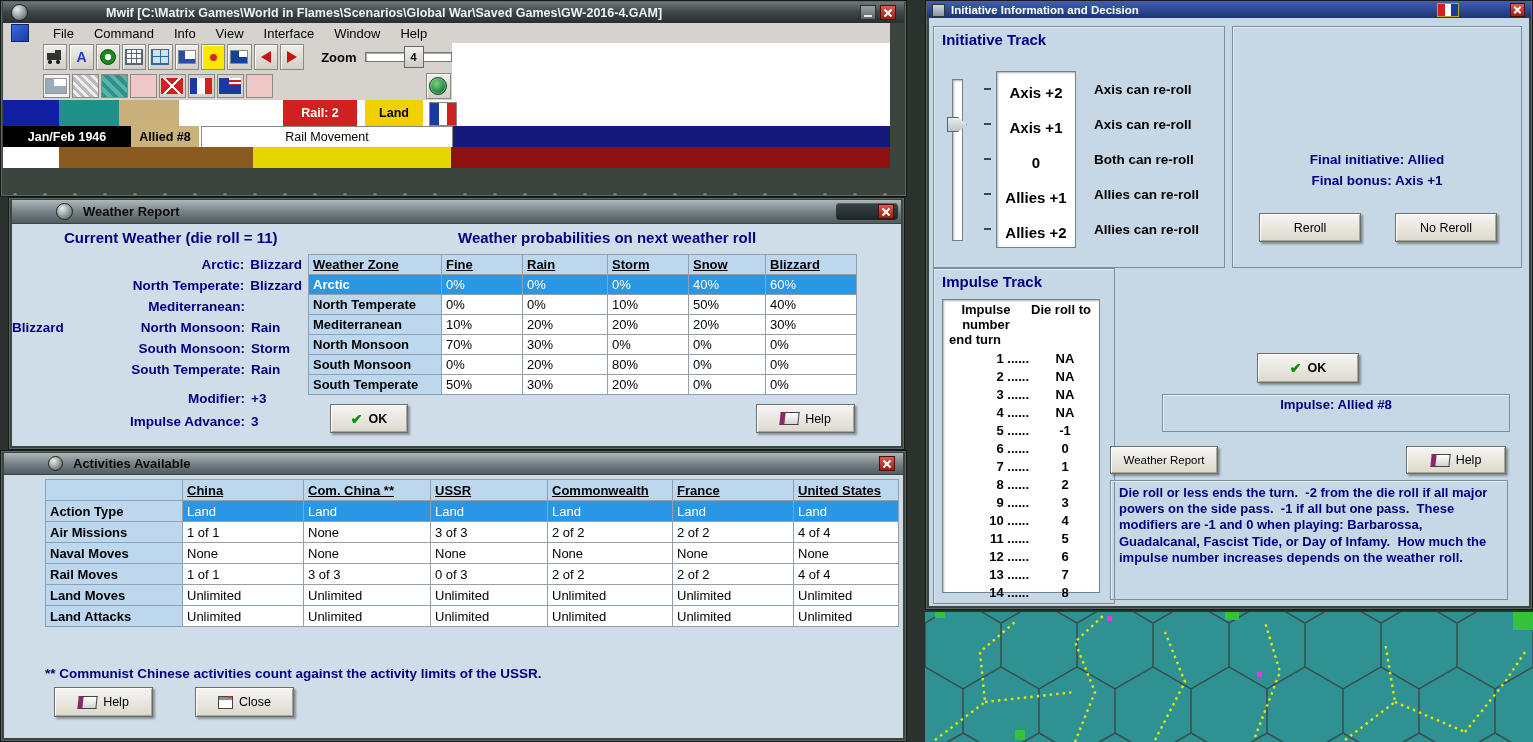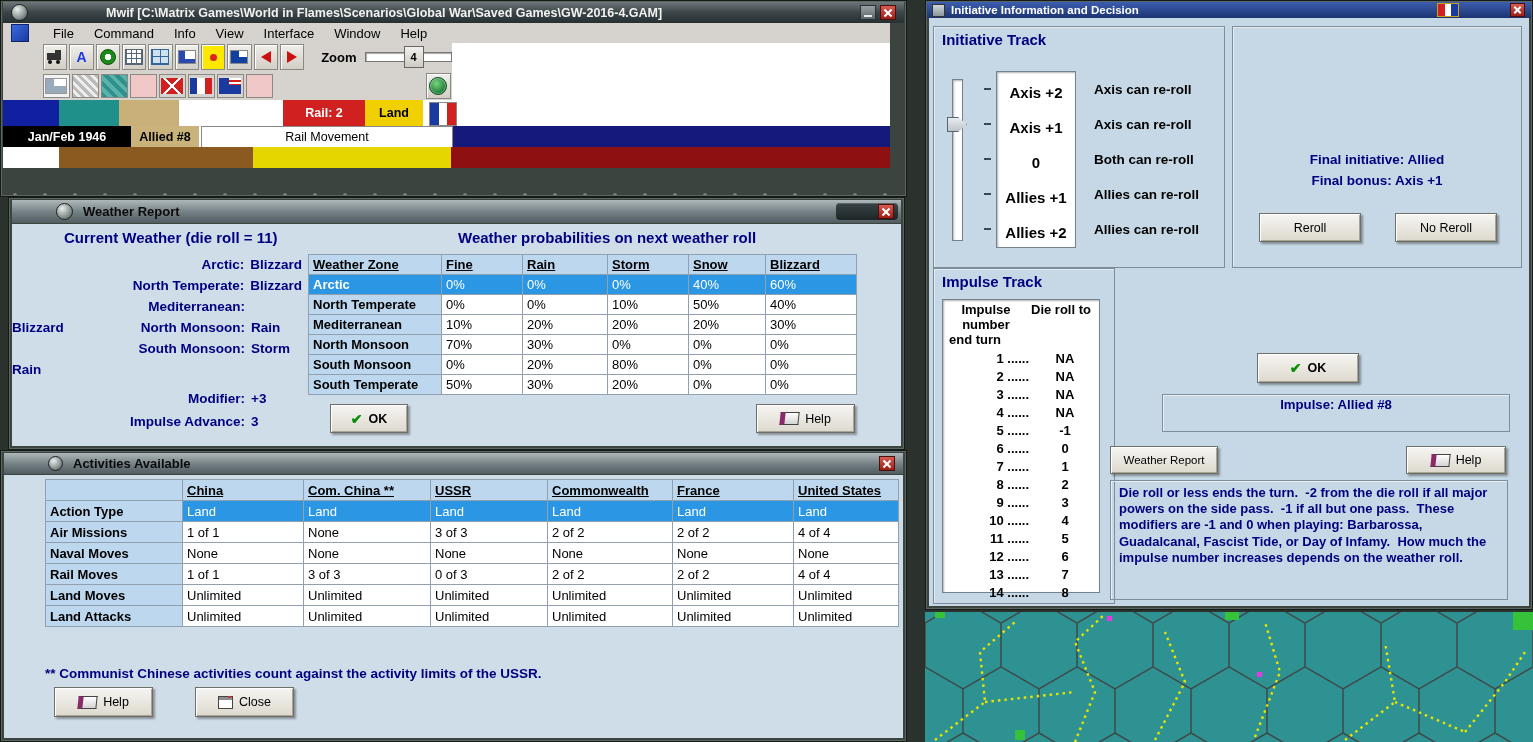--- a/index.html
+++ b/index.html
@@ -164,21 +164,21 @@
         </span>
     <span class="tbbtn" style="margin-left:152px;">
           <span style="width:16px;height:16px;border-radius:50%;background:radial-gradient(circle at 40% 35%,#7ad67a,#1a7a3a 70%);border:1px solid #0a4a1a;box-shadow:inset 0 0 0 1px rgba(255,255,255,.4);"></span>
         </span>
   </div>
 
   <div style="position:absolute;left:3px;top:100px;width:887px;height:26px;background:#fff;">
     <span class="seg" style="left:0;top:0;width:56px;height:26px;background:#1020a0;"></span>
     <span class="seg" style="left:56px;top:0;width:60px;height:26px;background:#20908a;"></span>
     <span class="seg" style="left:116px;top:0;width:60px;height:26px;background:#c8b078;"></span>
-    <span class="seg" style="left:280px;top:0;width:82px;height:26px;background:#d02020;color:#fff;font-weight:bold;">Rail: 2</span>
+    <span class="seg" style="left:280px;top:0;width:74px;height:26px;background:#d02020;color:#fff;font-weight:bold;">Rail: 2</span>
     <span class="seg" style="left:362px;top:0;width:58px;height:26px;background:#f0d000;color:#000;font-weight:bold;">Land</span>
     <span class="seg" style="left:426px;top:2px;width:26px;height:22px;background:linear-gradient(90deg,#1a3aa0 0 33%,#fff 33% 66%,#d02020 66%);border:1px solid #888;"></span>
   </div>
   <div style="position:absolute;left:3px;top:126px;width:887px;height:21px;background:#fff;">
     <span class="seg" style="left:0;top:0;width:128px;height:21px;background:#000;color:#fff;font-weight:bold;">Jan/Feb 1946</span>
     <span class="seg" style="left:128px;top:0;width:68px;height:21px;background:#c9b37b;color:#000;font-weight:bold;">Allied #8</span>
     <span class="seg" style="left:198px;top:0;width:250px;height:20px;background:#fff;border:1px solid #888;color:#000;">Rail Movement</span>
     <span class="seg" style="left:450px;top:0;width:437px;height:21px;background:#151a7a;"></span>
   </div>
   <div style="position:absolute;left:3px;top:147px;width:887px;height:21px;background:#fff;">
@@ -215,20 +215,21 @@
           </div>
       <div style="display:flex;height:21px;line-height:21px;">
             <span class="nb" style="width:233px;text-align:right;padding-right:6px;font-size:13.5px;">North Monsoon:</span>
             <span class="nb" style="font-size:13.5px;">Rain</span>
           </div>
       <div style="display:flex;height:21px;line-height:21px;">
             <span class="nb" style="width:233px;text-align:right;padding-right:6px;font-size:13.5px;">South Monsoon:</span>
             <span class="nb" style="font-size:13.5px;">Storm</span>
           </div>
       <div style="display:flex;height:21px;line-height:21px;">
+            <span class="nb" style="width:233px;text-align:right;padding-right:6px;font-size:13.5px;">South Temperate:</span>
             <span class="nb" style="font-size:13.5px;">Rain</span>
           </div>
     </div>
 
     <div style="position:absolute;left:0;top:164px;display:flex;height:21px;line-height:21px;">
       <span class="nb" style="width:233px;text-align:right;padding-right:6px;font-size:13.5px;">Modifier:</span>
       <span class="nb" style="font-size:13.5px;">+3</span>
     </div>
     <div style="position:absolute;left:0;top:187px;display:flex;height:21px;line-height:21px;">
       <span class="nb" style="width:233px;text-align:right;padding-right:6px;font-size:13.5px;">Impulse Advance:</span>

